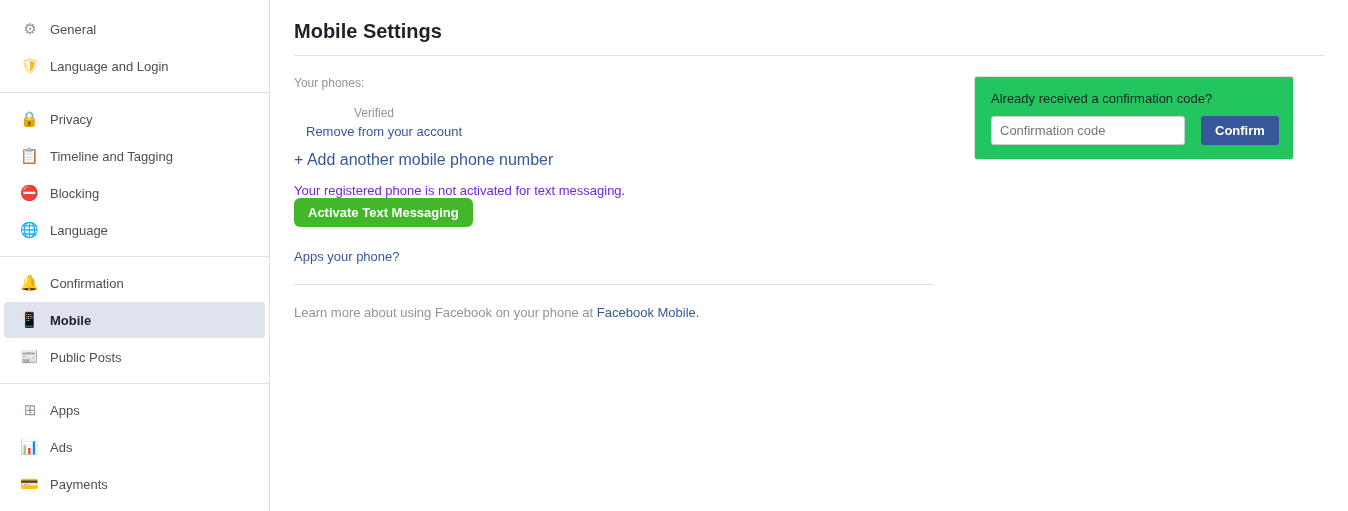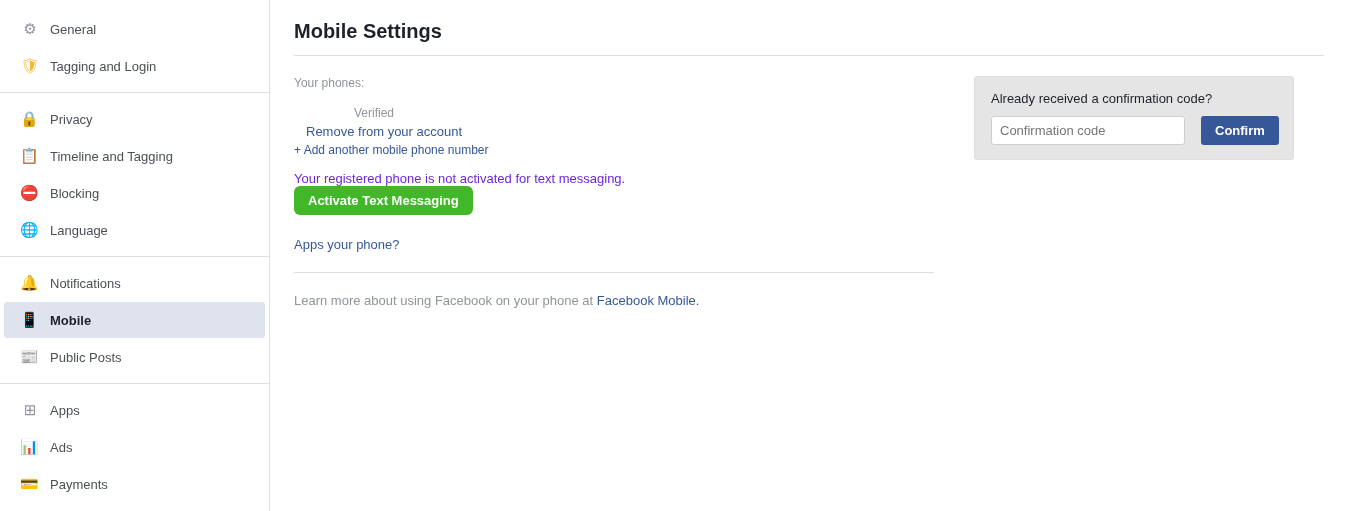--- a/index.html
+++ b/index.html
@@ -73,21 +73,21 @@
     .content-body {
       display: flex;
       justify-content: space-between;
     }
     .left-section {
       flex: 1;
       padding-right: 40px;
     }
     .right-section {
       width: 320px;
-      background: #e5e5e5;
+      background: #22c55e;
       border: 1px solid #dddfe2;
       padding: 14px 16px;
       border-radius: 3px;
       height: fit-content;
     }
     .your-phones-label {
       color: #90949c;
       font-size: 12px;
       margin-bottom: 16px;
     }
@@ -100,23 +100,23 @@
     .remove-link {
       color: #365899;
       text-decoration: none;
       font-size: 13px;
       cursor: pointer;
     }
     .add-phone-link {
       display: inline-block;
       color: #365899;
       text-decoration: none;
-      font-size: 12px;
-      cursor: pointer;
-      margin-top: 4px;
+      font-size: 16px;
+      cursor: pointer;
+      margin-top: 12px;
       margin-bottom: 14px;
     }
     .not-activated-text {
       color: #6d28d9;
       font-size: 13px;
       margin-bottom: 0;
     }
     .activate-btn {
       background: #42b72a;
       color: #fff;
@@ -194,21 +194,21 @@
 
   <nav class="sidebar">
 
     <div>
       <div class="sidebar-item">
         <span class="sidebar-icon">⚙</span>
         <span>General</span>
       </div>
       <div class="sidebar-item">
         <span class="sidebar-icon" style="color:#f7b731;">🛡</span>
-        <span>Tagging and Login</span>
+        <span>Language and Login</span>
       </div>
     </div>
     <div class="sidebar-divider"></div>
 
     <div>
       <div class="sidebar-item">
         <span class="sidebar-icon">🔒</span>
         <span>Privacy</span>
       </div>
       <div class="sidebar-item">
@@ -222,21 +222,21 @@
       <div class="sidebar-item">
         <span class="sidebar-icon">🌐</span>
         <span>Language</span>
       </div>
     </div>
     <div class="sidebar-divider"></div>
 
     <div>
       <div class="sidebar-item">
         <span class="sidebar-icon">🔔</span>
-        <span>Notifications</span>
+        <span>Confirmation</span>
       </div>
       <div class="sidebar-item active">
         <span class="sidebar-icon">📱</span>
         <span>Mobile</span>
       </div>
       <div class="sidebar-item">
         <span class="sidebar-icon">📰</span>
         <span>Public Posts</span>
       </div>
     </div>

